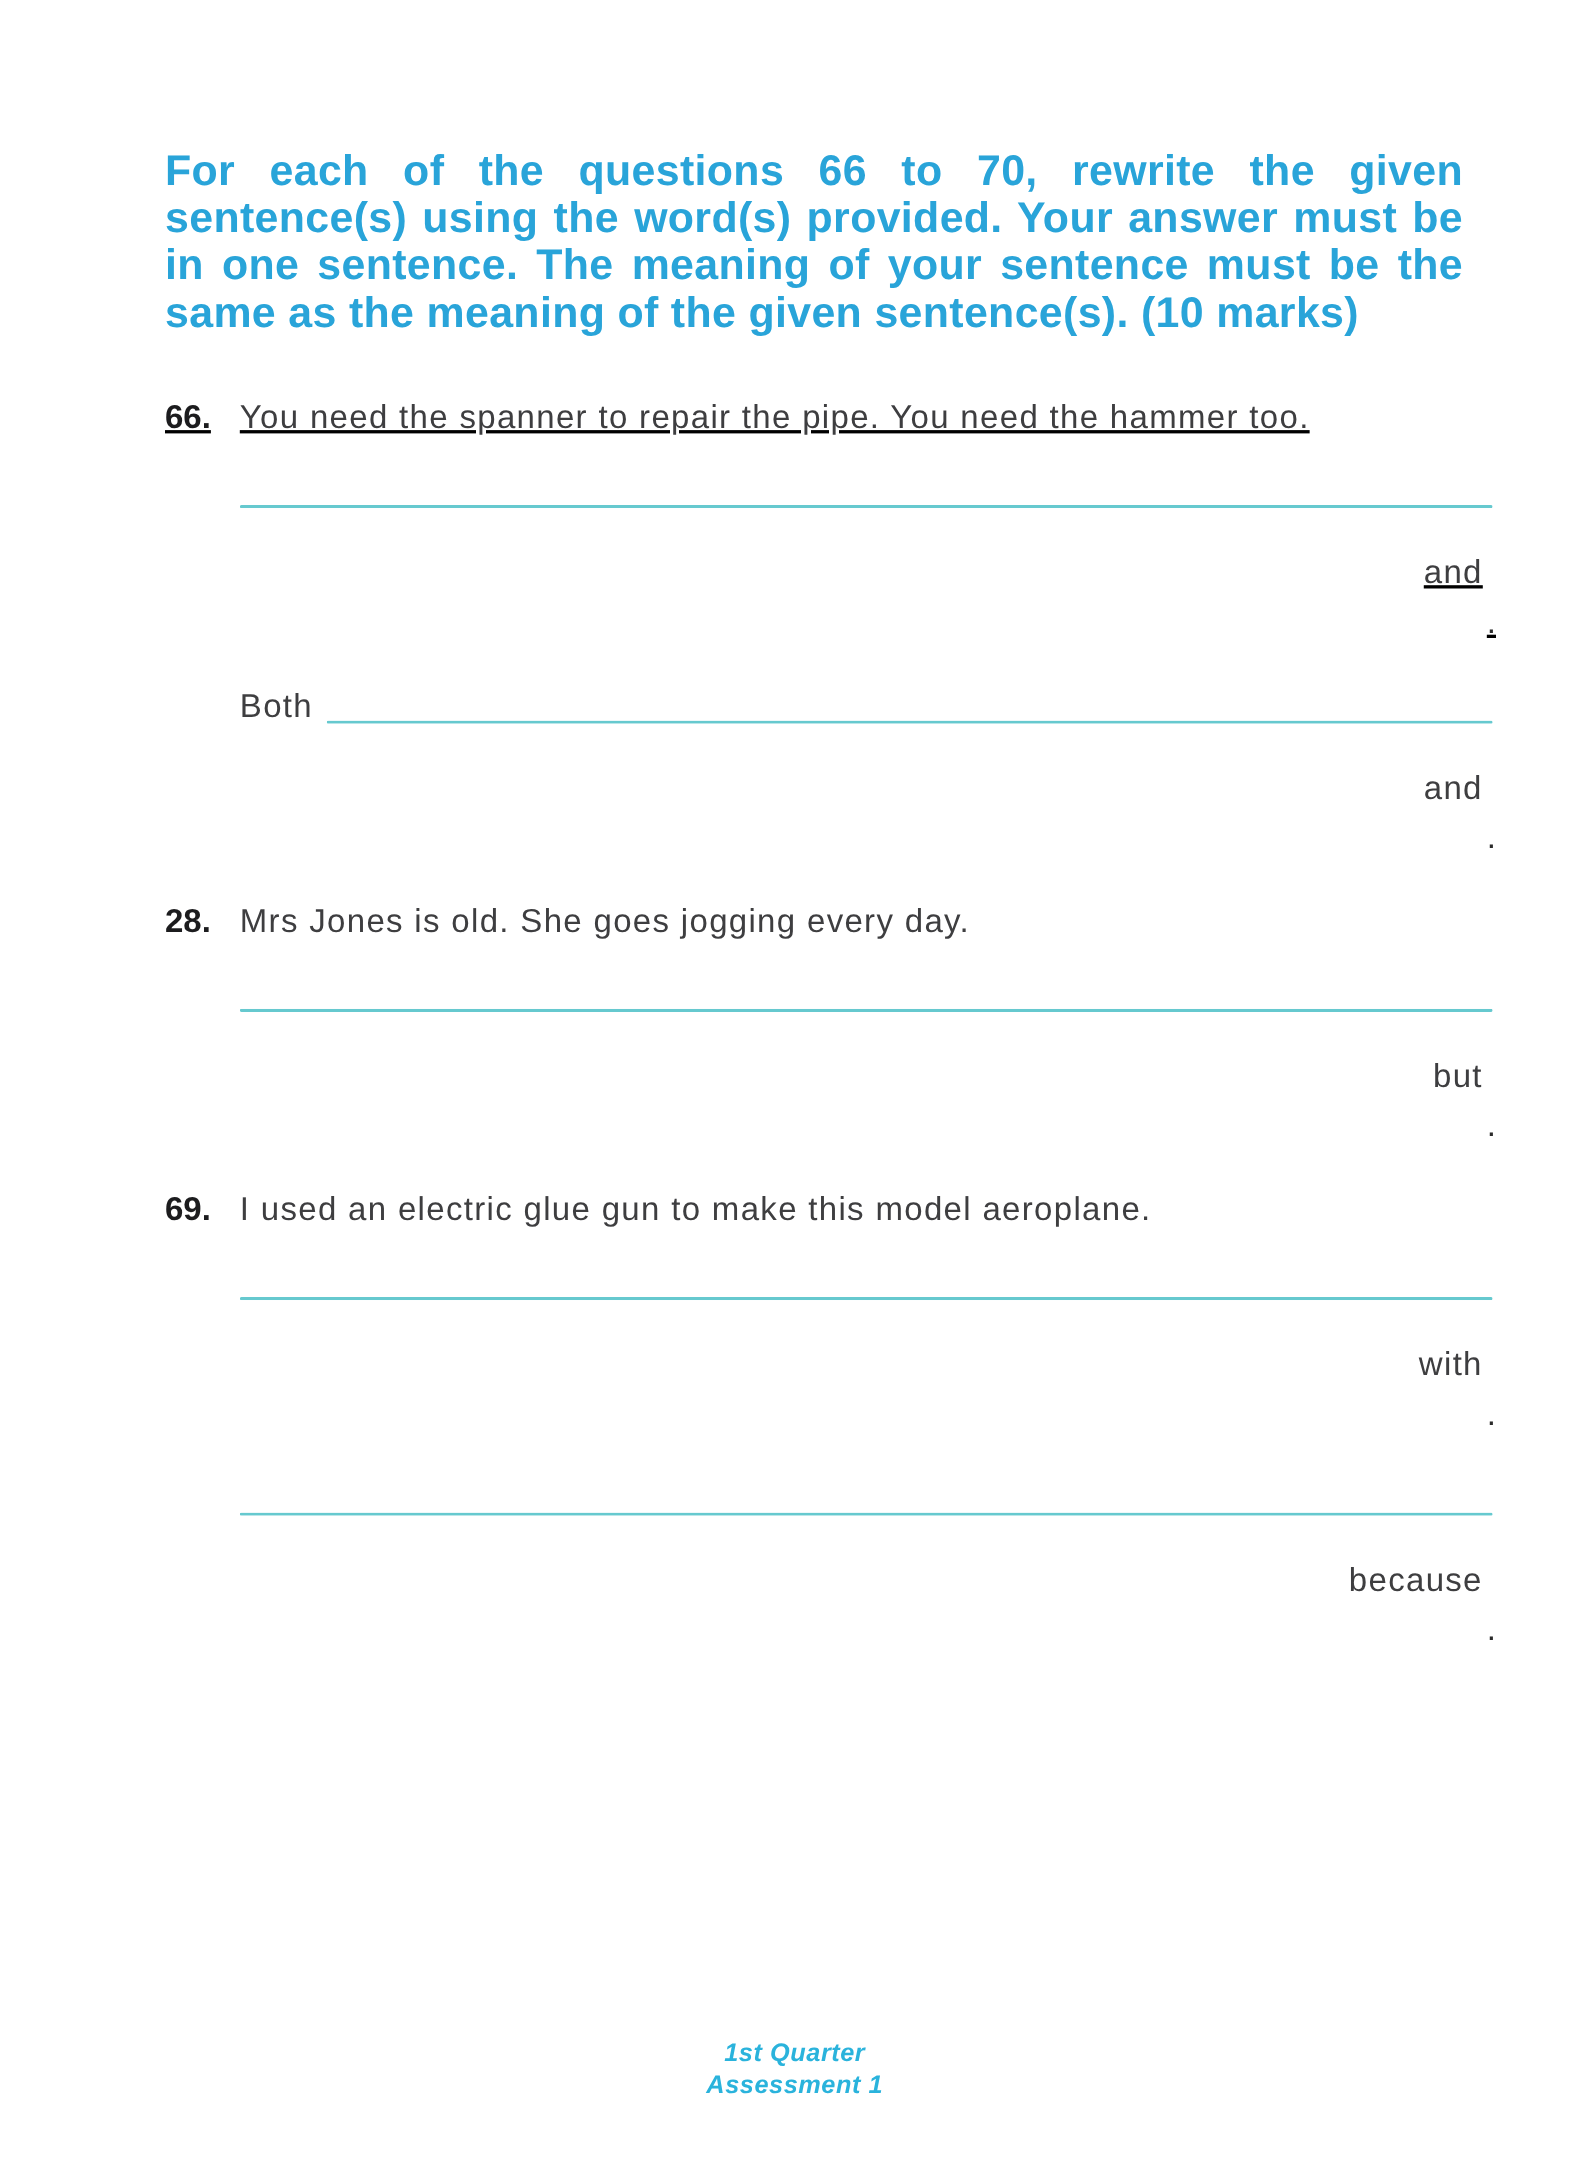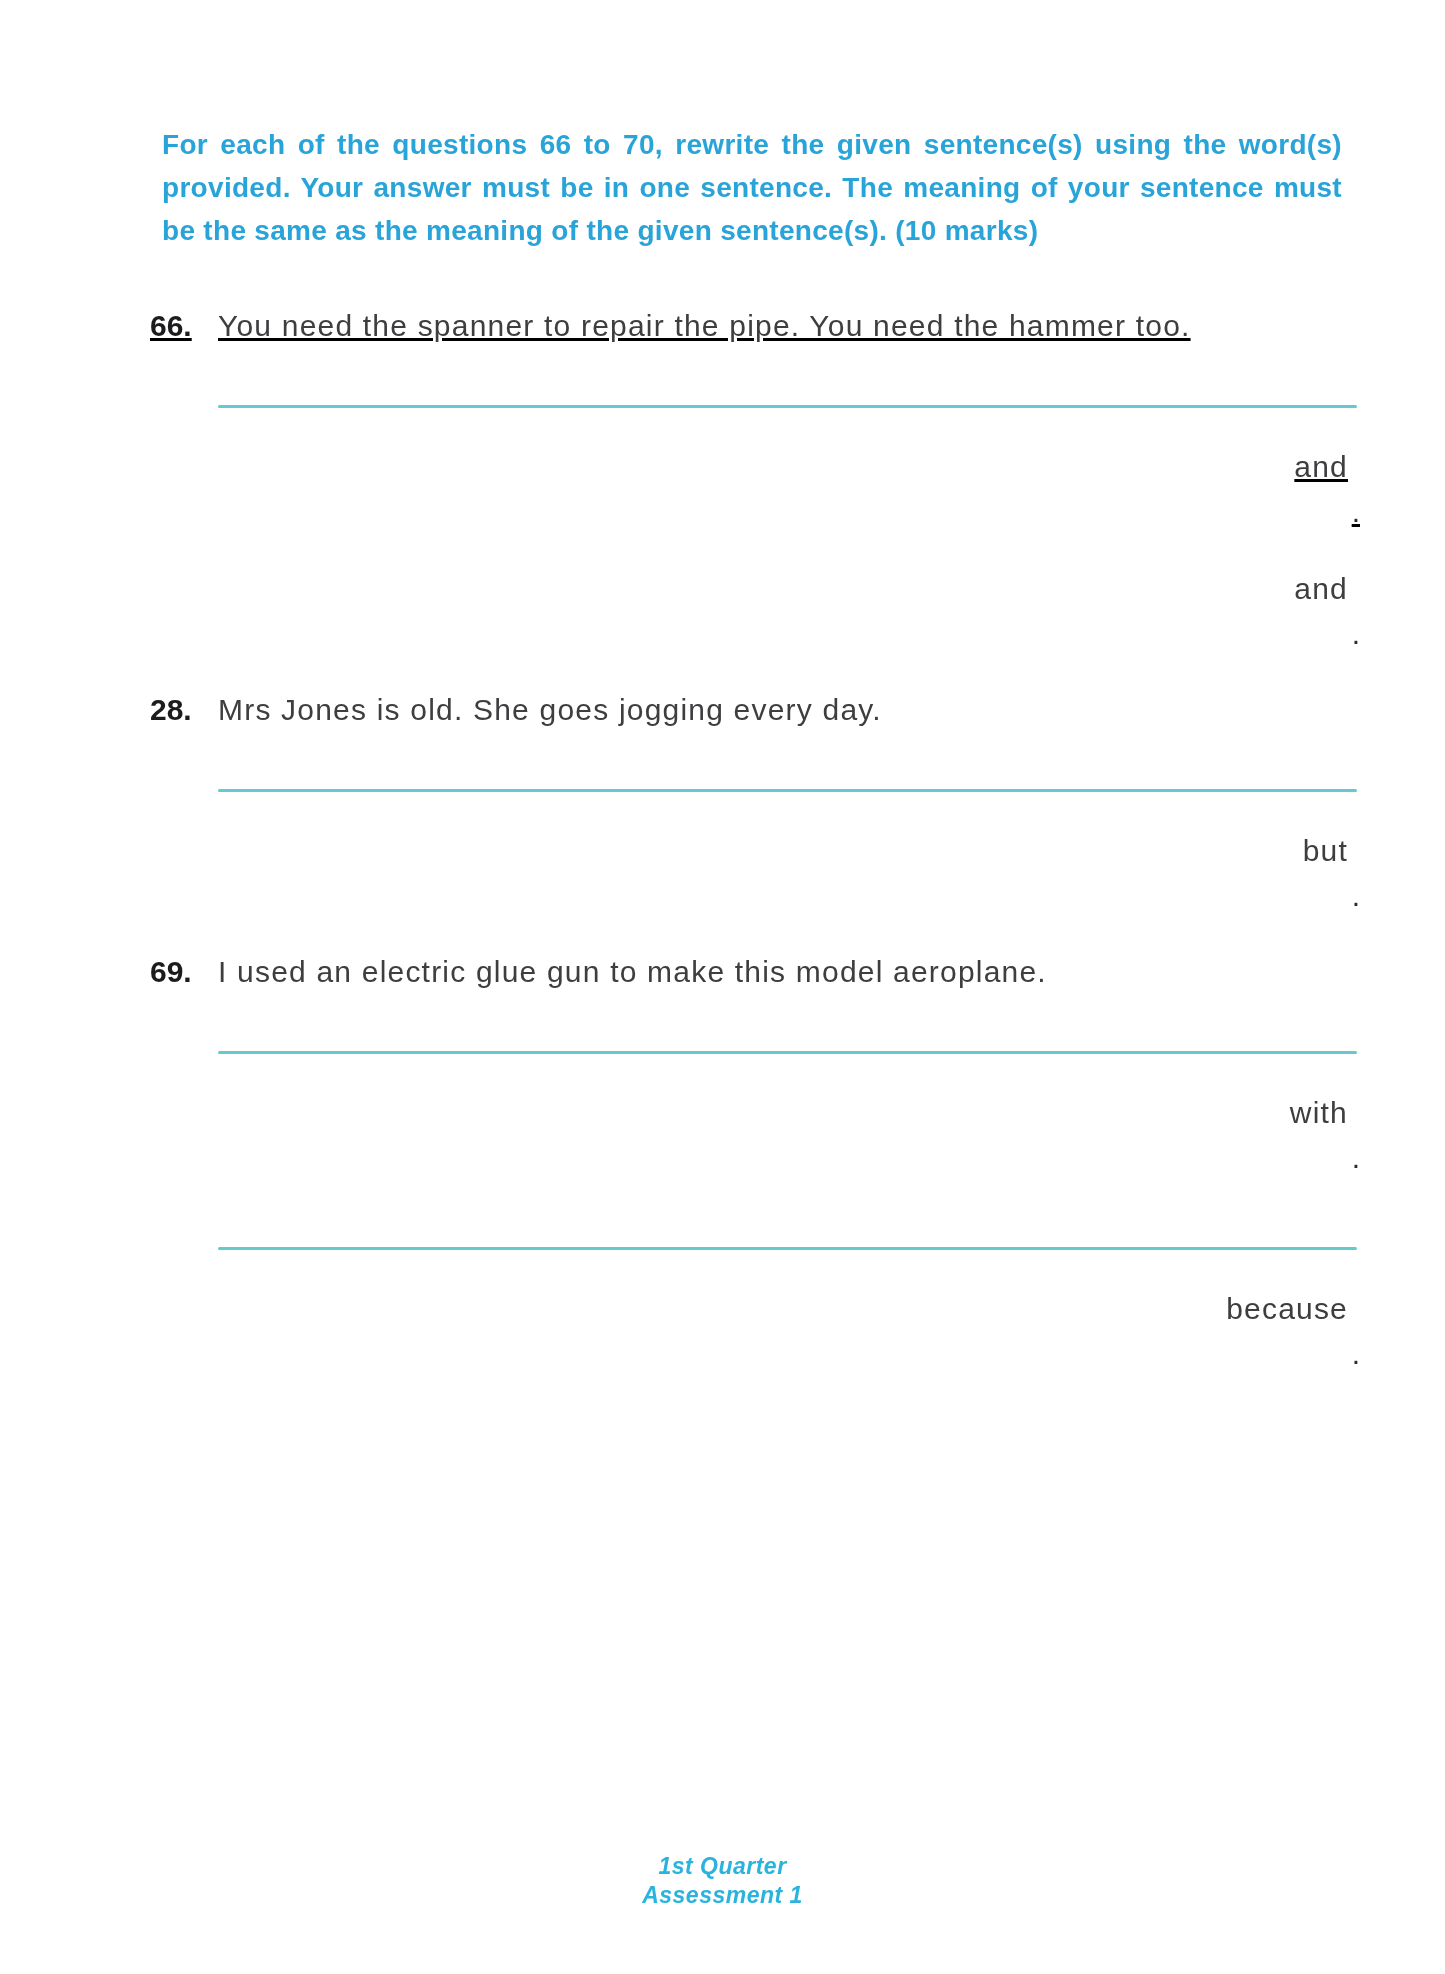--- a/index.html
+++ b/index.html
@@ -14,26 +14,25 @@
   }
   .content {
     position: absolute;
     left: 150px;
     top: 95px;
     width: 1210px;
   }
   .instructions {
     width: 1180px;
     color: var(--heading-blue, #29a4d9);
-    font-size: 28px;
+    font-size: 39px;
     font-weight: bold;
     line-height: 43px;
     text-align: justify;
     letter-spacing: 0.3px;
-    margin-left: 12px;
   }
   .question { margin-top: 84px; }
   .question.first { margin-top: 56px; text-decoration: underline; }
   .q-row {
     display: flex;
     font-size: 30px;
     line-height: 36px;
     letter-spacing: 1.2px;
     color: #3e3e40;
   }
@@ -128,20 +127,25 @@
         <span class="answer-suffix"></span>
       </div>
       <div class="answer-row second">
         <span class="answer-prefix">and</span>
         <span class="answer-blank"></span>
         <span class="answer-suffix">.</span>
       </div>
     </div>
 
     <div class="question">
+      <div class="answer-row first">
+        <span class="answer-prefix">Both</span>
+        <span class="answer-blank"></span>
+        <span class="answer-suffix"></span>
+      </div>
       <div class="answer-row second">
         <span class="answer-prefix">and</span>
         <span class="answer-blank"></span>
         <span class="answer-suffix">.</span>
       </div>
     </div>
 
     <div class="question">
       <div class="q-row">
         <span class="q-num">28.</span>

